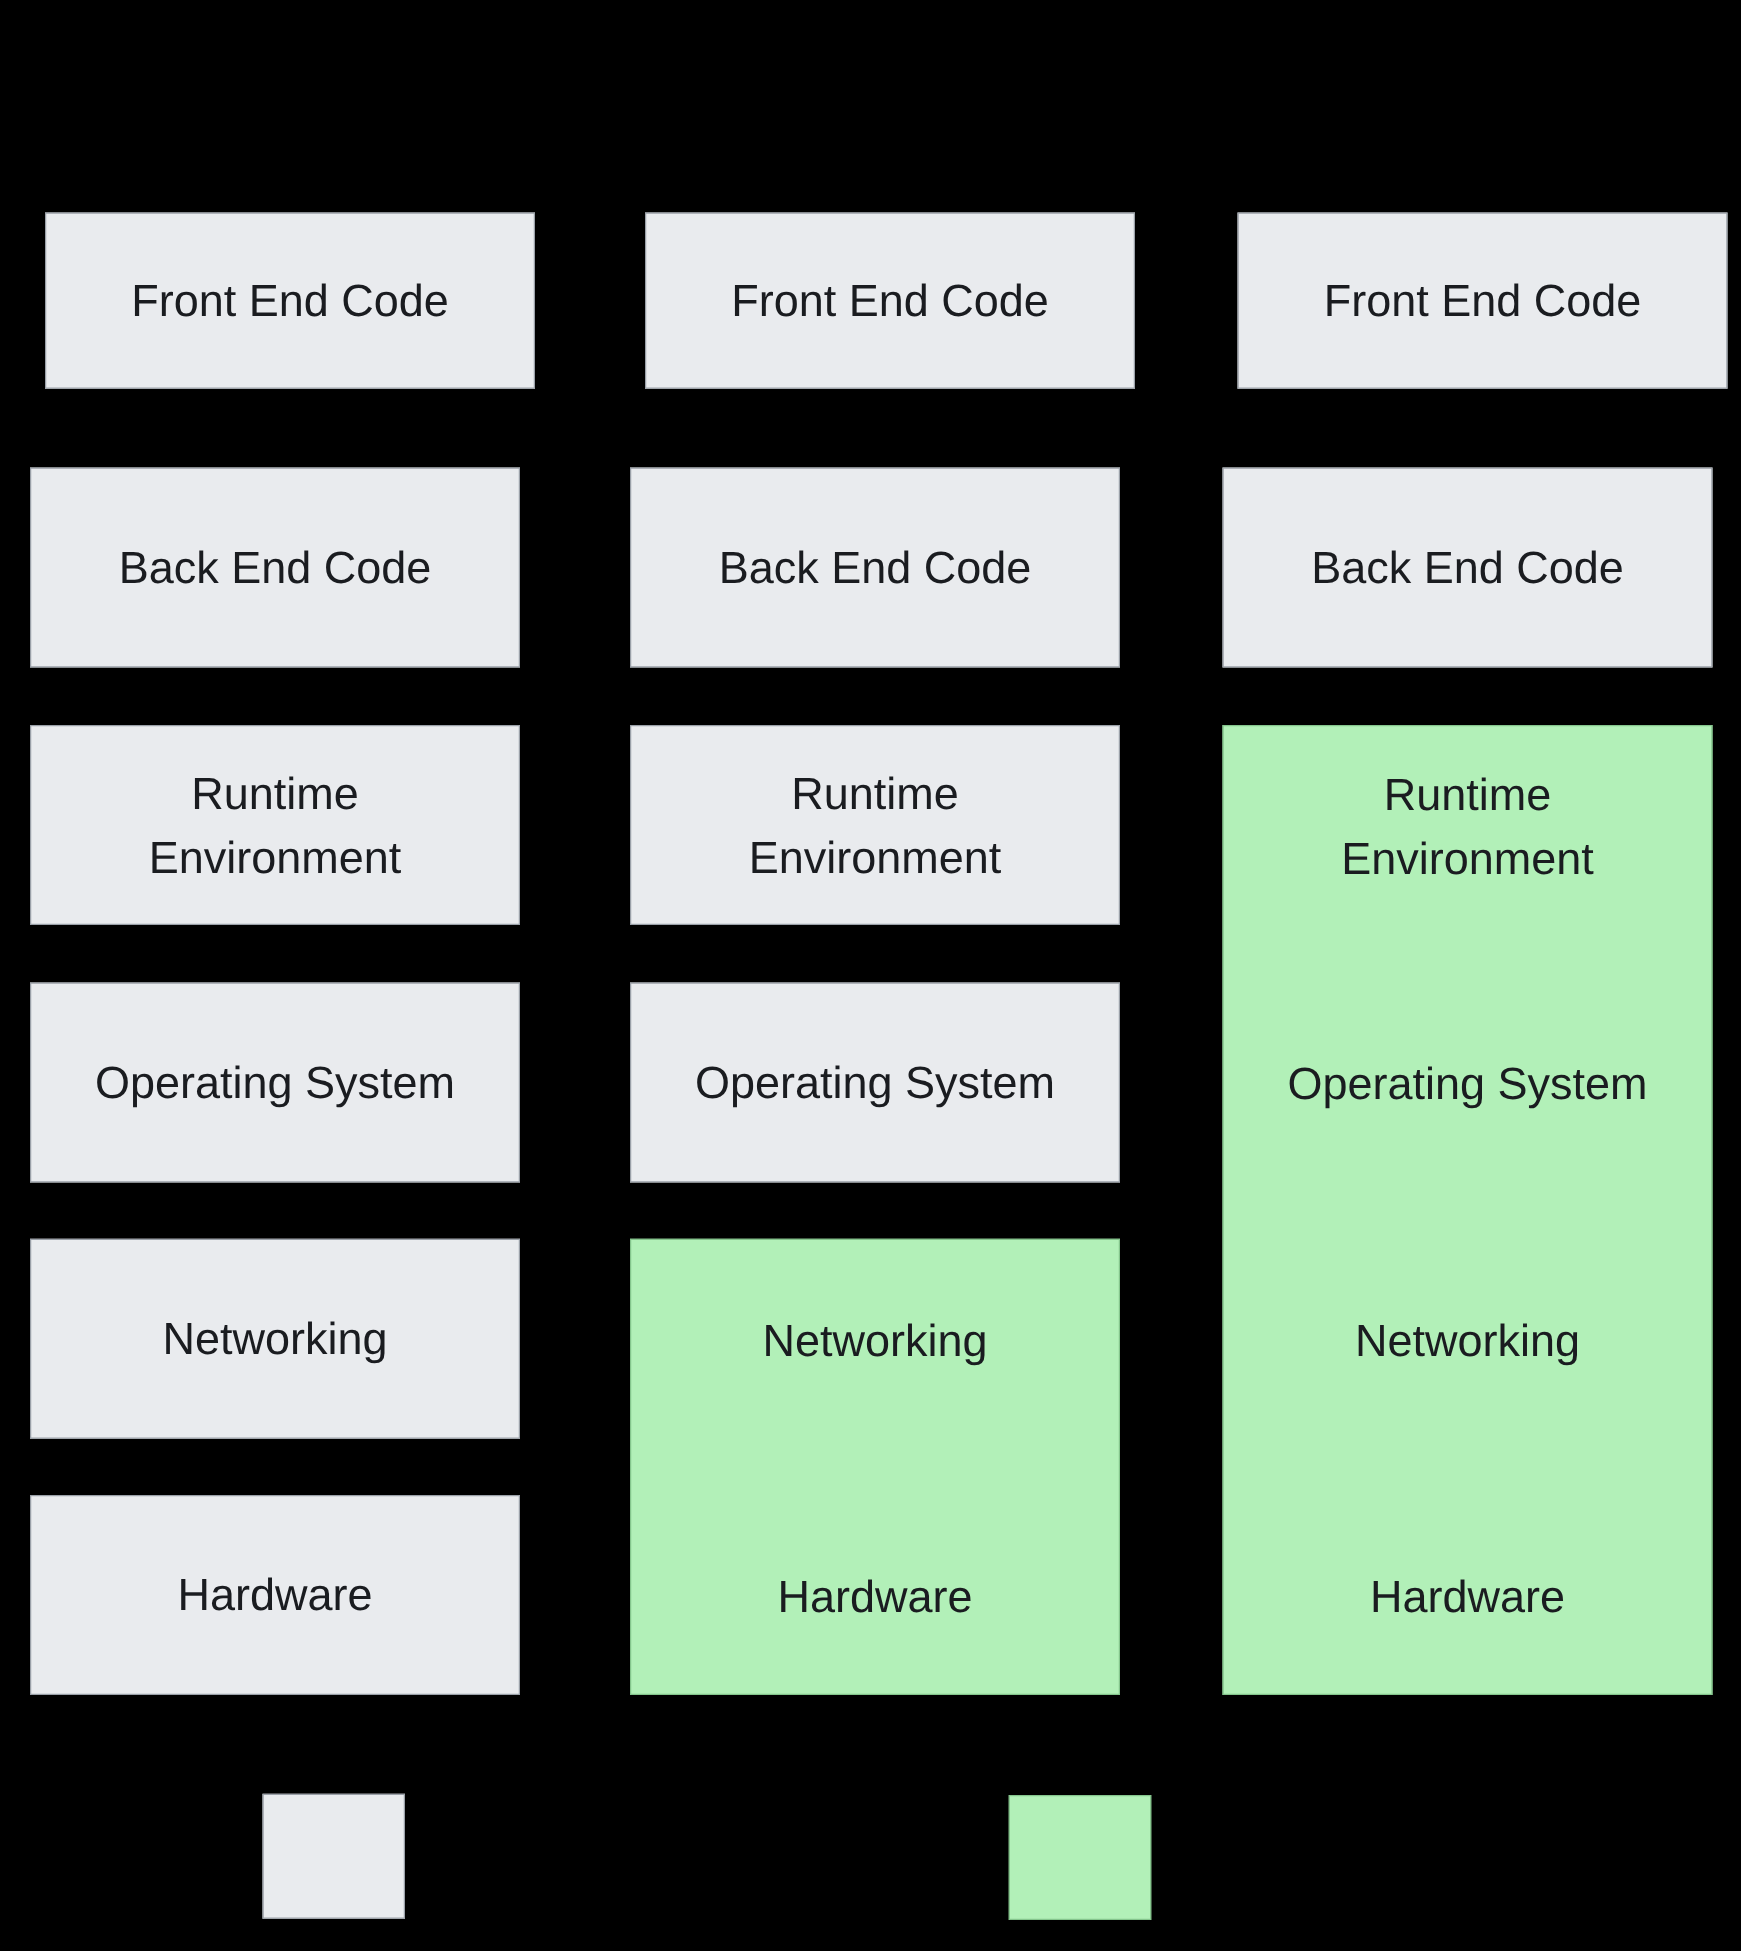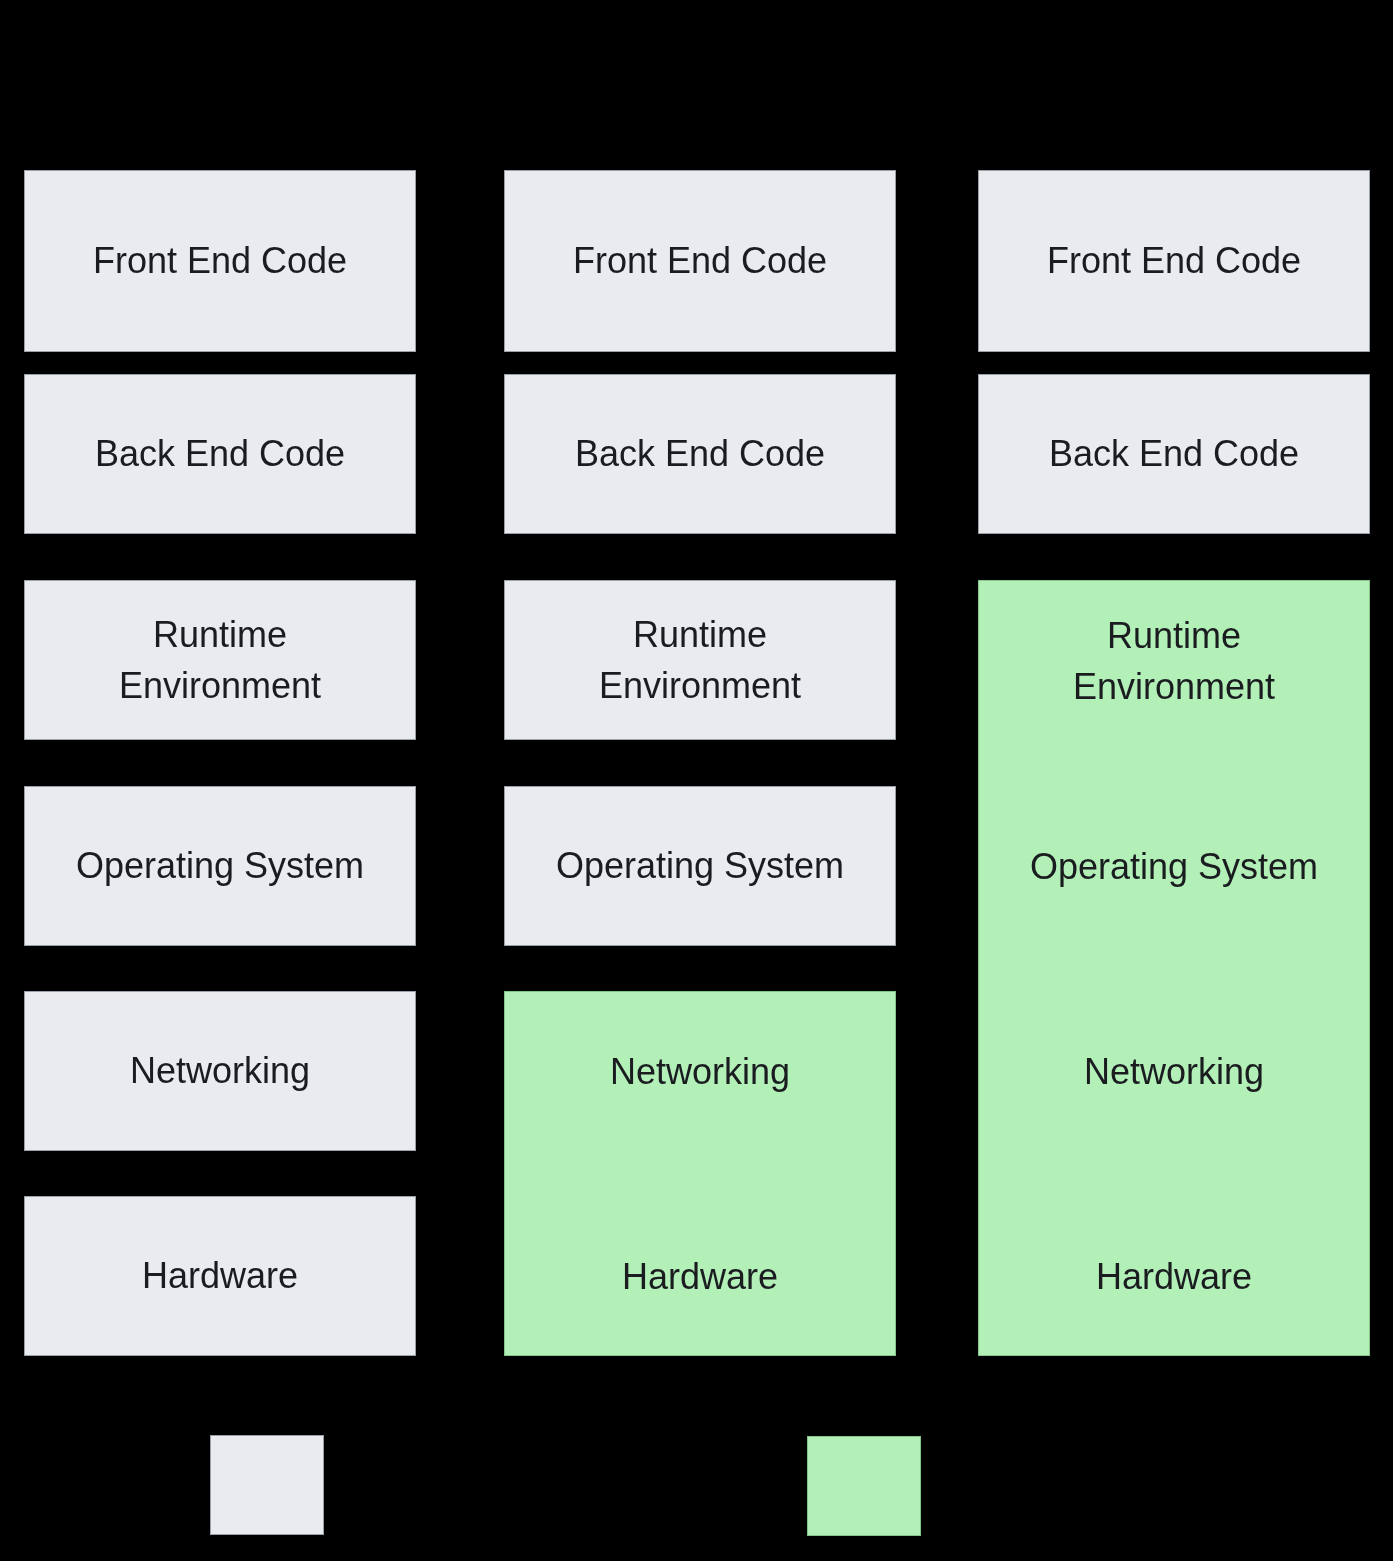--- a/index.html
+++ b/index.html
@@ -62,21 +62,21 @@
   }
   .swatch.green {
     background: #b2f0b8;
     border: 1px solid #84c58c;
   }
   
   .col1 { left: 24px; }
   .col2 { left: 504px; }
   .col3 { left: 978px; }
   
-  .r1 { top: 170px; height: 182px; }
+  .r1 { top: 170px; height: 141px; margin-left: 12px; }
   .r2 { top: 374px; height: 160px; }
   .r3 { top: 580px; height: 160px; }
   .r4 { top: 786px; height: 160px; }
   .r5 { top: 991px; height: 160px; }
   .r6 { top: 1196px; height: 160px; }
   
   .merge-2rows { top: 991px; height: 365px; }
   .merge-4rows { top: 580px; height: 776px; }
 </style>
 </head>

